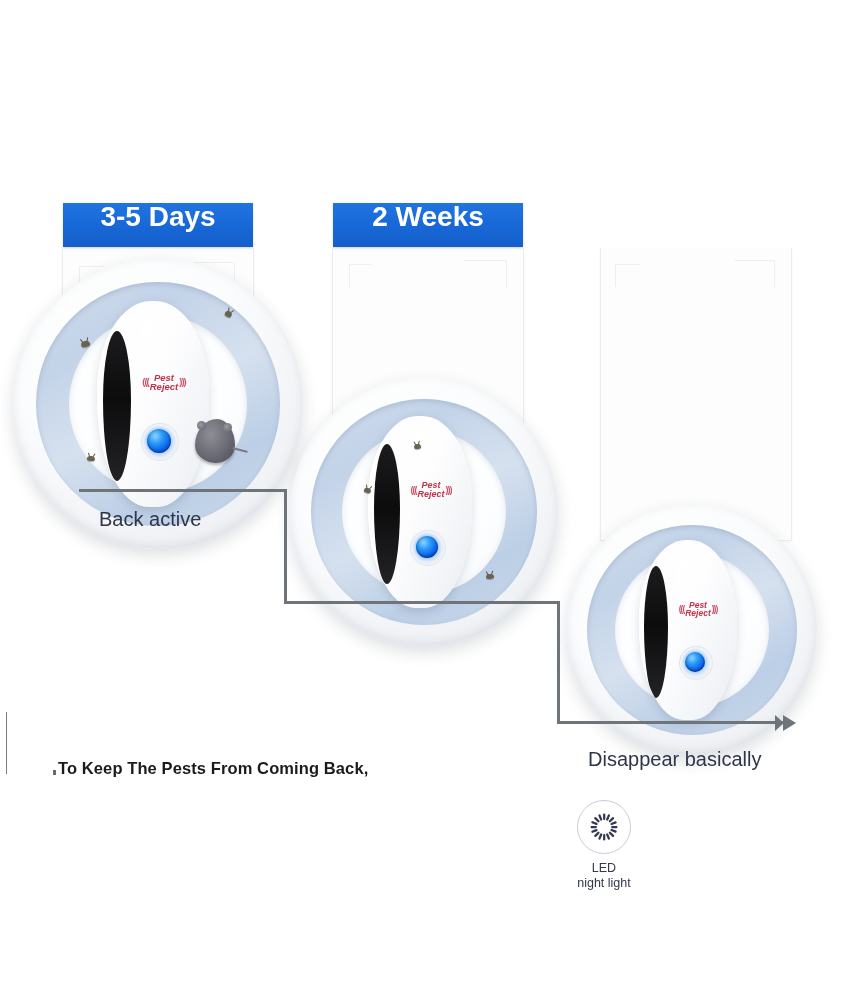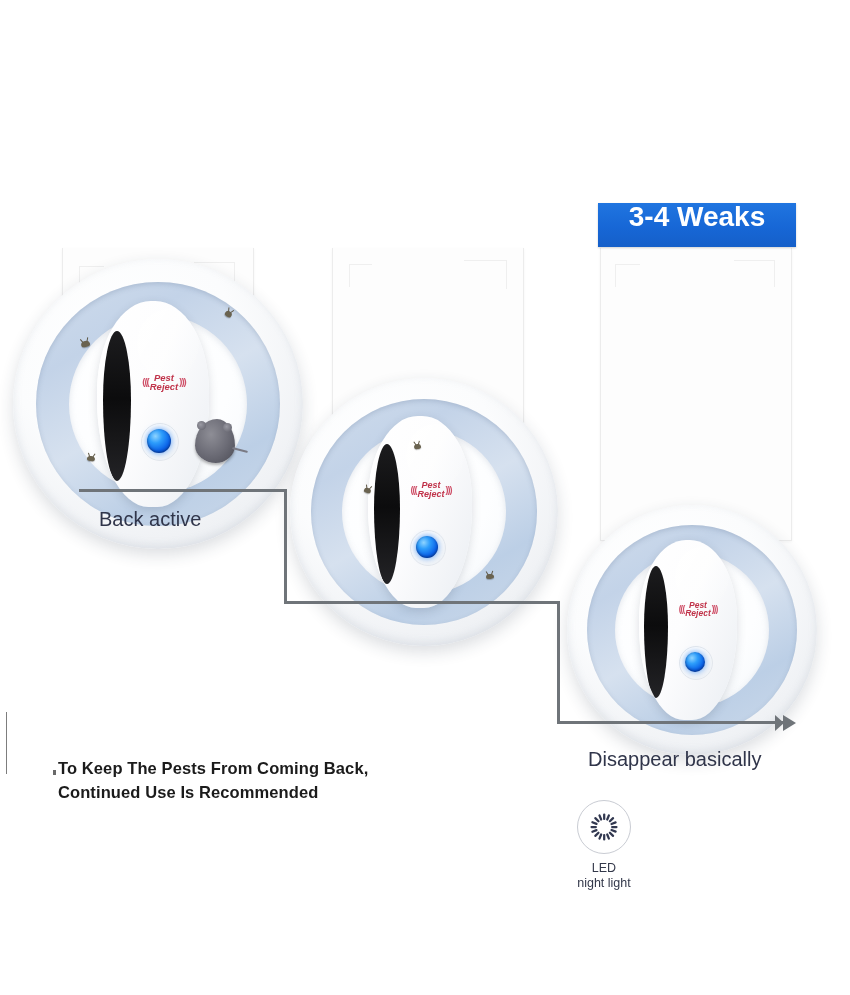--- a/index.html
+++ b/index.html
@@ -99,20 +99,23 @@
 
 
   <div class="edge-line"></div>
   <div class="edge-dot"></div>
 
   <div class="plate" style="left:62px;top:248px;width:190px;height:150px;">
     <i style="left:16px;top:18px;width:24px;height:22px;border-right:none;border-bottom:none;"></i>
     <i style="right:18px;top:14px;width:40px;height:26px;border-left:none;border-bottom:none;"></i>
   </div>
 
+  <div class="banner" style="left:63px;top:203px;width:190px;height:44px;font-size:28px;line-height:44px;">
+    <span>3-5 Days</span>
+  </div>
 
   <div class="device" style="left:13px;top:259px;width:290px;height:290px;">
     <div class="dev-outer"></div>
     <div class="dev-ring" style="left:23px;top:23px;right:23px;bottom:23px;"></div>
     <div class="dev-ring-in" style="left:56px;top:56px;right:56px;bottom:56px;"></div>
 
     <div class="dev-body" style="left:84px;top:42px;width:112px;height:206px;">
       <div class="dev-vent" style="left:6px;top:30px;width:28px;height:150px;"></div>
       <div class="dev-gloss" style="left:40px;top:8px;width:62px;height:70px;"></div>
 
@@ -137,20 +140,23 @@
       <div class="mouse-ear" style="right:3px;top:4px;"></div>
       <div class="mouse-tail" style="right:-13px;top:30px;"></div>
     </div>
   </div>
 
   <div class="plate" style="left:332px;top:248px;width:190px;height:215px;">
     <i style="left:16px;top:16px;width:22px;height:22px;border-right:none;border-bottom:none;"></i>
     <i style="right:16px;top:12px;width:42px;height:28px;border-left:none;border-bottom:none;"></i>
   </div>
 
+  <div class="banner" style="left:333px;top:203px;width:190px;height:44px;font-size:28px;line-height:44px;">
+    <span>2 Weeks</span>
+  </div>
 
   <div class="device" style="left:290px;top:378px;width:268px;height:268px;">
     <div class="dev-outer"></div>
     <div class="dev-ring" style="left:21px;top:21px;right:21px;bottom:21px;"></div>
     <div class="dev-ring-in" style="left:52px;top:52px;right:52px;bottom:52px;"></div>
 
     <div class="dev-body" style="left:78px;top:38px;width:104px;height:192px;">
       <div class="dev-vent" style="left:6px;top:28px;width:26px;height:140px;"></div>
       <div class="dev-gloss" style="left:38px;top:8px;width:58px;height:64px;"></div>
 
@@ -170,23 +176,20 @@
     <div class="pest bug" style="left:124px;top:66px;width:7px;height:5px;transform:rotate(-10deg);"></div>
     <div class="pest bug" style="left:74px;top:110px;width:7px;height:5px;transform:rotate(18deg);"></div>
     <div class="pest bug" style="left:196px;top:196px;width:8px;height:5px;transform:rotate(-6deg);"></div>
   </div>
 
   <div class="plate" style="left:600px;top:248px;width:190px;height:292px;">
     <i style="left:14px;top:16px;width:24px;height:22px;border-right:none;border-bottom:none;"></i>
     <i style="right:16px;top:12px;width:40px;height:26px;border-left:none;border-bottom:none;"></i>
   </div>
 
-  <div class="banner" style="left:598px;top:203px;width:198px;height:44px;font-size:28px;line-height:44px;">
-    <span>3-4 Weaks</span>
-  </div>
 
   <div class="device" style="left:567px;top:505px;width:250px;height:250px;">
     <div class="dev-outer"></div>
     <div class="dev-ring" style="left:20px;top:20px;right:20px;bottom:20px;"></div>
     <div class="dev-ring-in" style="left:48px;top:48px;right:48px;bottom:48px;"></div>
 
     <div class="dev-body" style="left:72px;top:35px;width:98px;height:180px;">
       <div class="dev-vent" style="left:5px;top:26px;width:24px;height:132px;"></div>
       <div class="dev-gloss" style="left:36px;top:7px;width:54px;height:60px;"></div>
 
@@ -211,21 +214,20 @@
   <div class="conn" style="left:557px;top:601px;width:3px;height:121px;"></div>
   <div class="conn" style="left:557px;top:721px;width:228px;height:3px;"></div>
   <div class="arrow-head" style="left:783px;top:715px;border-top:8px solid transparent;border-bottom:8px solid transparent;border-left:13px solid #6f7479;"></div>
   <div class="arrow-head" style="left:775px;top:715px;border-top:8px solid transparent;border-bottom:8px solid transparent;border-left:9px solid #6f7479;"></div>
 
   <div class="caption" style="left:99px;top:508px;">Back active</div>
   <div class="caption" style="left:588px;top:748px;">Disappear basically</div>
 
   <div class="note">
     <div>To Keep The Pests From Coming Back,</div>
-    <div>Continued Use Is Recommended</div>
   </div>
 
   <div class="features">
 
 
     <div class="feat">
       <div class="feat-circle">
         <svg width="30" height="30" viewBox="0 0 32 32">
           <g fill="#323850">
             <rect x="15" y="1.5" width="2.4" height="7" rx="1.1"></rect>

